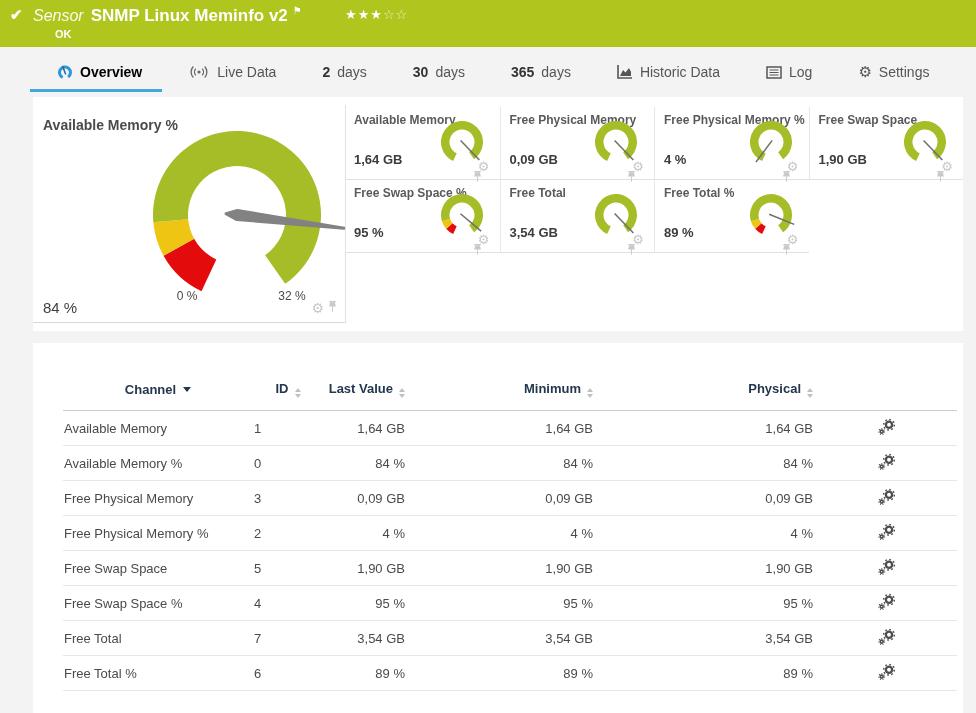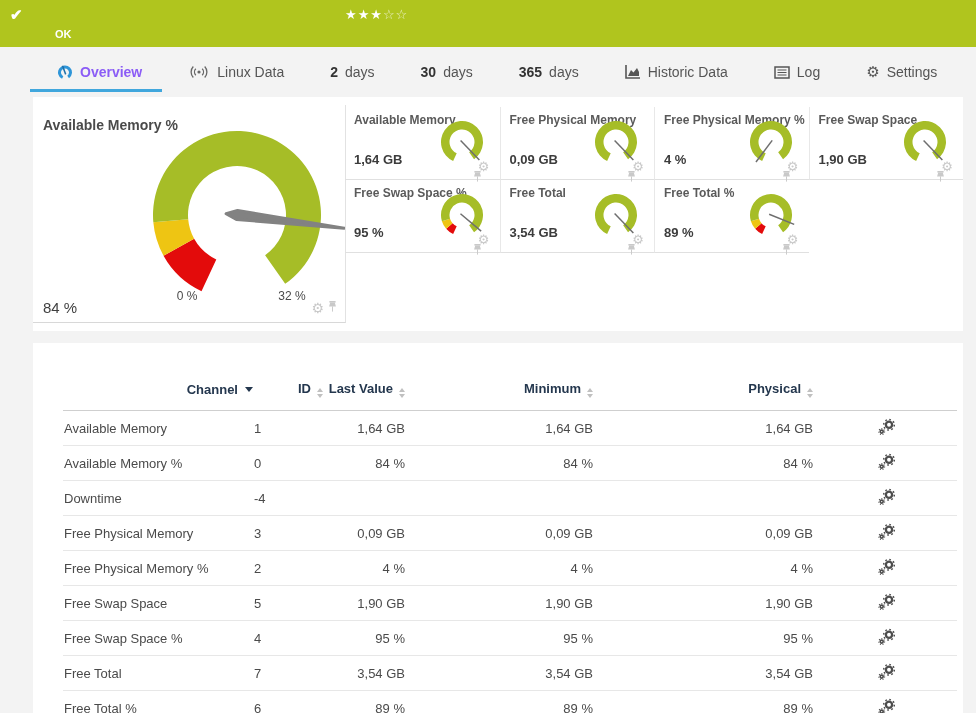--- a/index.html
+++ b/index.html
@@ -12,21 +12,21 @@
   #title{font-size:17px;font-weight:bold;}
   #flag{font-size:10px;vertical-align:7px;margin-left:5px;color:rgba(255,255,255,.95);}
   #stars{position:absolute;left:345px;top:7px;font-size:13px;letter-spacing:1px;color:#fff;}
   #stars .dim{opacity:.75;}
   #status{position:absolute;left:55px;top:28px;color:#fff;font-size:11px;font-weight:bold;}
   
   #tabbar{position:absolute;top:47px;left:0;width:976px;height:50px;display:flex;
     align-items:center;padding-left:57px;box-sizing:border-box;gap:46px;}
   .tab{display:flex;align-items:center;gap:7px;font-size:14px;color:#555;cursor:pointer;position:relative;}
   .tab .tab-num{font-weight:bold;color:#333;}
-  .tab.active .tab-label{font-weight:bold;color:#8b5cf6;}
+  .tab.active .tab-label{font-weight:bold;color:#000000;}
   .tab.active::after{content:"";position:absolute;left:-27px;right:-20px;bottom:-12px;height:3px;background:#41a7dd;}
   .tab-ic{display:inline-flex;align-items:center;color:#555;}
   .tab-ic.txt{font-size:15px;}
   
   .card{position:absolute;left:33px;width:930px;background:#fff;}
   #gaugecard{top:97px;height:234px;}
   #tablecard{top:343px;height:370px;overflow:hidden;}
   
   #bigcell{position:absolute;left:0;top:8px;width:312px;height:217px;
     border-right:1px solid #e2e2e2;border-bottom:1px solid #d8d8d8;}
@@ -43,38 +43,41 @@
     grid-template-columns:repeat(4,1fr);grid-auto-rows:73px;}
   .mini{position:relative;border-bottom:1px solid #e0e0e0;}
   .mini.bl{border-left:1px solid #e8e8e8;}
   .mini .t{position:absolute;left:9px;top:6px;font-size:12px;font-weight:bold;color:#5a5a5a;white-space:nowrap;}
   .mini svg{position:absolute;right:12px;top:11px;}
   .mini .v{position:absolute;left:9px;top:45px;font-size:13px;font-weight:bold;color:#3c3c3c;}
   .mini .cell-icons{right:6px;top:53px;}
   .mini .cell-icons .g{font-size:13px;}
   
   table{position:absolute;left:30px;top:24px;width:885px;border-collapse:collapse;table-layout:fixed;}
-  th{font-size:13px;font-weight:bold;color:#24374e;text-align:right;padding:14px 0 12px;
+  th{font-size:13px;font-weight:bold;color:#24374e;text-align:center;padding:14px 0 12px;
      border-bottom:1px solid #cfcfcf;white-space:nowrap;}
   td{font-size:13px;color:#4a4a4a;height:32px;border-bottom:1px solid #e7e7e7;white-space:nowrap;}
   th.r,td.r{text-align:right;padding-right:3px;}
   th.c,td.c{text-align:center;}
   .sort-both{display:inline-flex;flex-direction:column;margin-left:6px;vertical-align:1px;}
   .sort-both i{width:0;height:0;border-left:3.5px solid transparent;border-right:3.5px solid transparent;}
   .sort-both i.up{border-bottom:4px solid #c0c0c0;margin-bottom:2px;}
   .sort-both i.down{border-top:4px solid #c0c0c0;}
   .sort-desc{display:inline-block;margin-left:7px;width:0;height:0;border-left:4px solid transparent;
     border-right:4px solid transparent;border-top:5px solid #24374e;vertical-align:2px;}
   .gears{display:inline-block;cursor:pointer;line-height:0;}
 </style>
 </head>
 <body>
 
 <div id="header">
   <span id="check">✔</span>
+  <div id="titleline">
+    <span id="kind">Sensor</span><span id="title">SNMP Linux Meminfo v2</span><span id="flag">⚑</span>
+  </div>
   <span id="stars"><span>★★★</span><span class="dim">☆☆</span></span>
   <span id="status">OK</span>
 </div>
 
 <div id="tabbar">
     <div class="tab active">
       <span class="tab-ic">
         <svg width="16" height="16">
           <path d="M5.041672167815105 14.844154509256551A7 7 0 1 1 12.015035054457332 14.234064310022937L10.29430574540419 11.776608177155964A4 4 0 1 0 6.309526953037203 12.1252311481466Z" fill="#2e95d8"></path>
           <line x1="8.684040286651337" y1="10.379385241571818" x2="5.5374549680551866" y2="1.734213130341459" stroke="#1d6fa8" stroke-width="1.5"></line>
@@ -87,21 +90,21 @@
         <svg width="22" height="14" viewBox="0 0 22 14">
           <g stroke="#666" fill="none" stroke-width="1.3">
             <circle cx="11" cy="7" r="1.6" fill="#666" stroke="none"></circle>
             <path d="M7.8 3.8a4.6 4.6 0 0 0 0 6.4"></path>
             <path d="M5.3 1.5a8 8 0 0 0 0 11"></path>
             <path d="M14.2 3.8a4.6 4.6 0 0 1 0 6.4"></path>
             <path d="M16.7 1.5a8 8 0 0 1 0 11"></path>
           </g>
         </svg>
       </span>
-      <span class="tab-label">Linux Data</span>
+      <span class="tab-label">Live Data</span>
     </div>
     <div class="tab">
       <span class="tab-num">2</span>
       <span class="tab-label">days</span>
     </div>
     <div class="tab">
       <span class="tab-num">30</span>
       <span class="tab-label">days</span>
     </div>
     <div class="tab">
@@ -336,35 +339,20 @@
           <td class="c"><span class="gears"><svg width="19" height="18" viewBox="0 0 19 18">
                 <g fill="none" stroke="#4d4d4d">
                   <circle cx="12" cy="6.8" r="3.1" stroke-width="2.3"></circle>
                   <circle cx="12" cy="6.8" r="5.3" stroke-width="1.5" stroke-dasharray="1.7 2.4"></circle>
                   <circle cx="4.7" cy="13.6" r="1.5" stroke-width="1.6"></circle>
                   <circle cx="4.7" cy="13.6" r="2.9" stroke-width="1.2" stroke-dasharray="1 1.6"></circle>
                 </g>
               </svg></span></td>
         </tr>
         <tr>
-          <td class="">Downtime</td>
-          <td class="">-4</td>
-          <td class="r"></td>
-          <td class="r"></td>
-          <td class="r"></td>
-          <td class="c"><span class="gears"><svg width="19" height="18" viewBox="0 0 19 18">
-                <g fill="none" stroke="#4d4d4d">
-                  <circle cx="12" cy="6.8" r="3.1" stroke-width="2.3"></circle>
-                  <circle cx="12" cy="6.8" r="5.3" stroke-width="1.5" stroke-dasharray="1.7 2.4"></circle>
-                  <circle cx="4.7" cy="13.6" r="1.5" stroke-width="1.6"></circle>
-                  <circle cx="4.7" cy="13.6" r="2.9" stroke-width="1.2" stroke-dasharray="1 1.6"></circle>
-                </g>
-              </svg></span></td>
-        </tr>
-        <tr>
           <td class="">Free Physical Memory</td>
           <td class="">3</td>
           <td class="r">0,09 GB</td>
           <td class="r">0,09 GB</td>
           <td class="r">0,09 GB</td>
           <td class="c"><span class="gears"><svg width="19" height="18" viewBox="0 0 19 18">
                 <g fill="none" stroke="#4d4d4d">
                   <circle cx="12" cy="6.8" r="3.1" stroke-width="2.3"></circle>
                   <circle cx="12" cy="6.8" r="5.3" stroke-width="1.5" stroke-dasharray="1.7 2.4"></circle>
                   <circle cx="4.7" cy="13.6" r="1.5" stroke-width="1.6"></circle>

